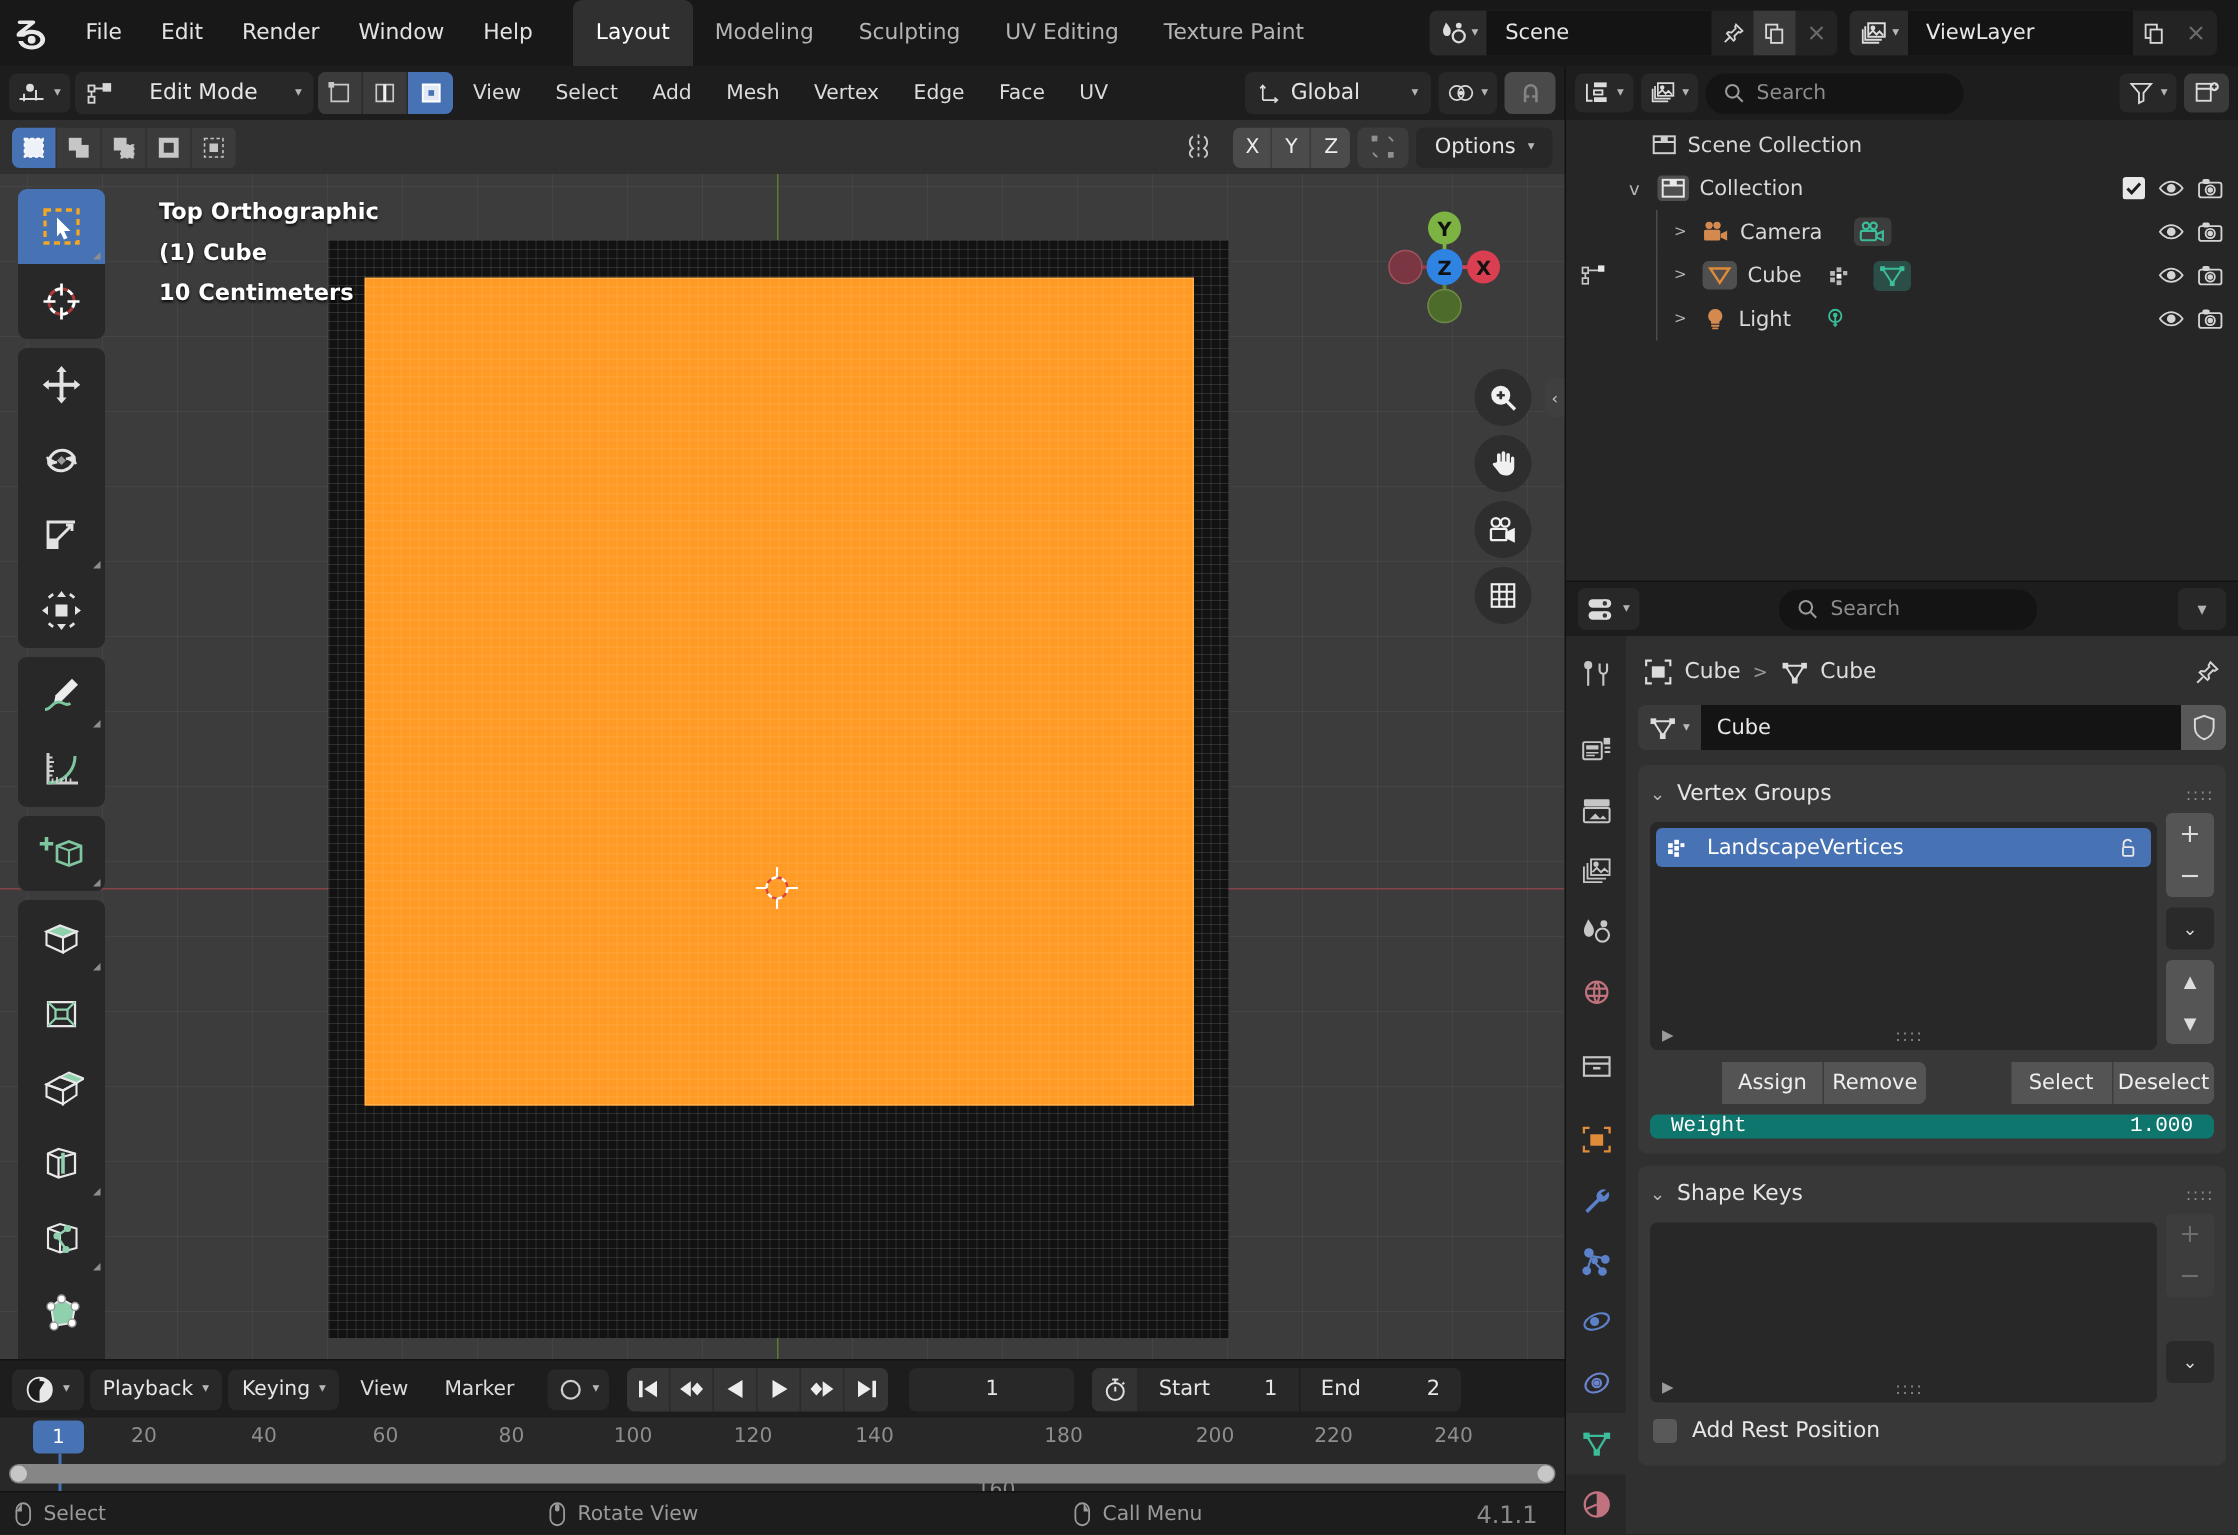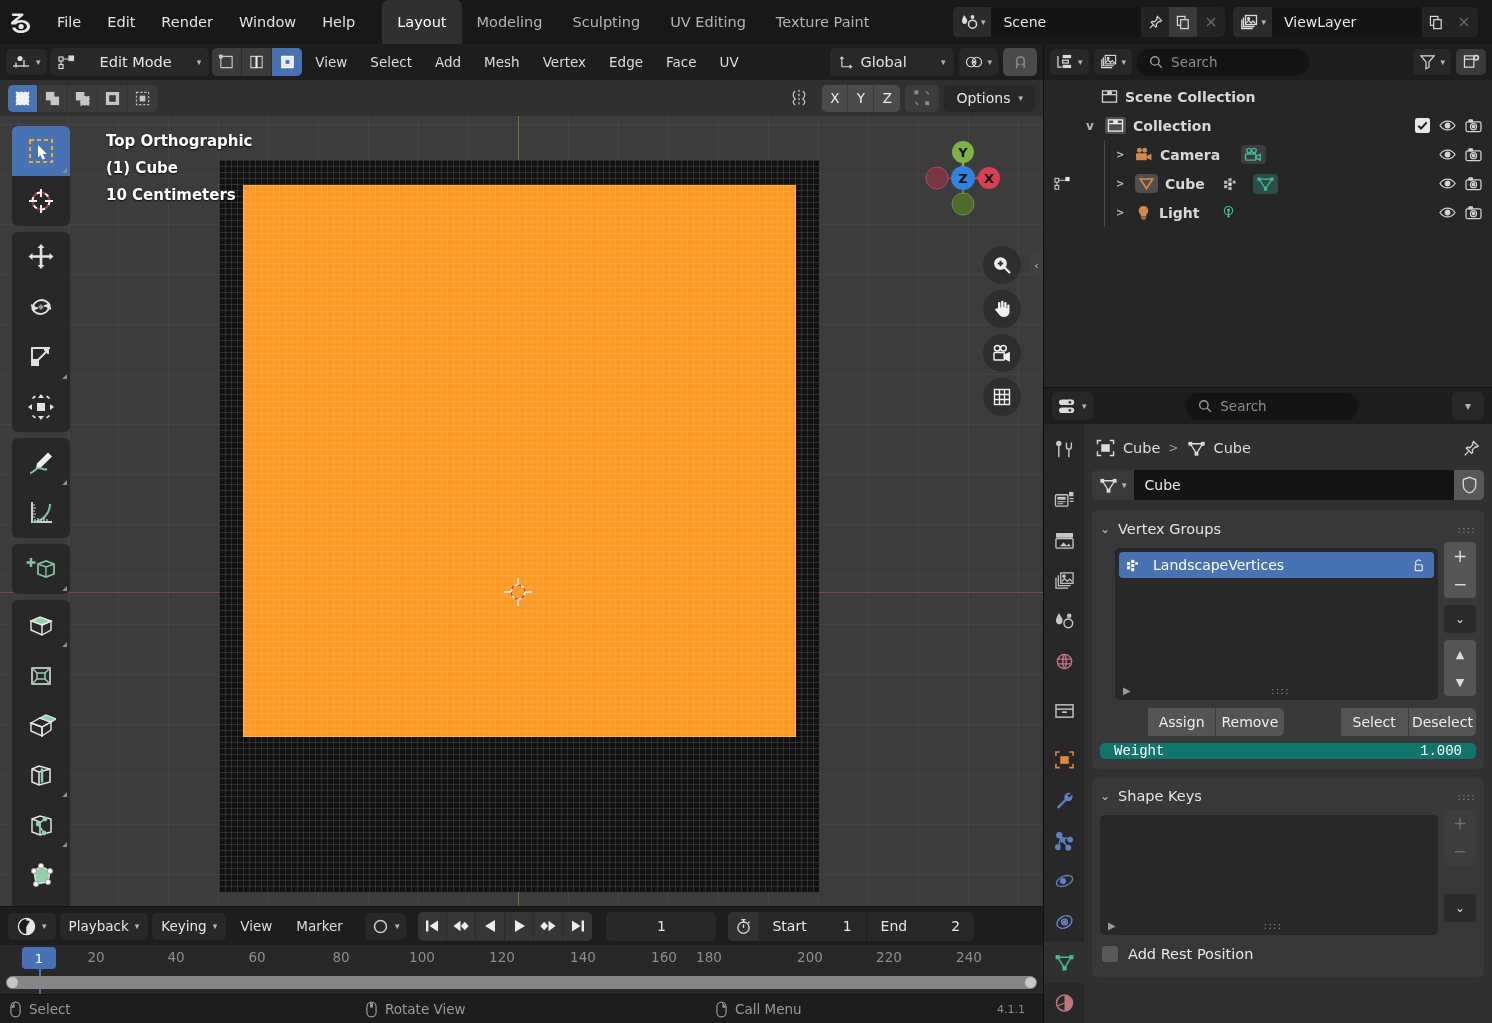--- a/index.html
+++ b/index.html
@@ -104,27 +104,27 @@
   .tick{position:absolute;top:4px;font-size:13.5px;color:#8e8e8e;transform:translateX(-50%);}
   .ph{position:absolute;top:2px;width:34px;height:22px;background:#4772b3;border-radius:4px;display:flex;align-items:center;justify-content:center;font-size:13px;color:#fff;}
   .ph-line{position:absolute;top:24px;bottom:0;width:2px;background:#4772b3;}
   .hscroll{position:absolute;left:6px;right:6px;bottom:5px;height:13px;background:#868686;border-radius:7px;}
   .hscroll::before,.hscroll::after{content:"";position:absolute;top:1px;width:11px;height:11px;border-radius:50%;background:#c6c6c6;}
   .hscroll::before{left:1px;} .hscroll::after{right:1px;}
 
   
   .statusbar{flex:0 0 29px;background:#1d1d1d;border-top:1px solid #131313;display:flex;align-items:center;padding:0 10px;gap:0;}
   .st-item{display:flex;align-items:center;gap:8px;color:#9a9a9a;font-size:13.5px;}
-  .st-ver{margin-left:auto;color:#8a8a8a;font-size:11px;padding-right:8px;text-align:right;}
+  .st-ver{margin-left:auto;color:#8a8a8a;font-size:16px;padding-right:8px;text-align:right;}
 
   
   .outliner{height:343px;background:#262626;display:flex;flex-direction:column;flex:0 0 343px;}
   .ol-header{height:36px;background:#1d1d1d;display:flex;align-items:center;padding:0 6px;gap:5px;flex:0 0 36px;}
   .search-box{display:flex;align-items:center;gap:8px;height:27px;background:#141414;border-radius:13px;padding:0 12px;width:172px;color:#8c8c8c;font-size:13.5px;}
-  .ol-body{flex:1;overflow:hidden;padding-top:2px;font-weight:bold;}
+  .ol-body{flex:1;overflow:hidden;padding-top:2px;}
   .ol-row{height:29px;display:flex;align-items:center;padding-left:38px;gap:7px;font-size:14px;color:#d8d8d8;position:relative;}
   .ol-row.indent1{padding-left:52px;}
   .ol-row.indent2{padding-left:72px;}
   .ol-row-ctrls{margin-left:auto;display:flex;align-items:center;gap:9px;padding-right:10px;}
   .tri{width:12px;display:inline-block;color:#b6b6b6;font-size:10px;}
   .ol-vline{position:absolute;left:60px;top:0;bottom:0;width:1px;background:#4a4a4a;}
   .chk{width:15px;height:15px;display:flex;align-items:center;justify-content:center;}
 
   
   .props{flex:1 1 auto;background:#303030;display:flex;flex-direction:column;border-top:1px solid #131313;min-height:0;}
@@ -698,21 +698,21 @@
         </div>
 
         <div class="tl-ruler">
           <div class="tick" style="left:96px;">20</div>
           <div class="tick" style="left:176px;">40</div>
           <div class="tick" style="left:257px;">60</div>
           <div class="tick" style="left:341px;">80</div>
           <div class="tick" style="left:422px;">100</div>
           <div class="tick" style="left:502px;">120</div>
           <div class="tick" style="left:583px;">140</div>
-          <div class="tick" style="left:664px;">160</div>
+          <div class="tick" style="left:664px;margin-top:36px;">160</div>
           <div class="tick" style="left:709px;text-align:right;">180</div>
           <div class="tick" style="left:810px;">200</div>
           <div class="tick" style="left:889px;">220</div>
           <div class="tick" style="left:969px;">240</div>
           <div class="ph-line" style="left:39px;"></div>
           <div class="ph" style="left:22px;">1</div>
           <div class="hscroll"></div>
         </div>
       </div>
 
@@ -1153,21 +1153,21 @@
             </div>
 
             <div class="panel">
               <div class="panel-hd">
                 <span class="chev" style="font-size:12px;">⌄</span>
                 <span>Vertex Groups</span>
                 <span class="grip">::::</span>
               </div>
 
               <div class="row-flex">
-                <div class="listbox" style="flex:1;margin-left:15px;">
+                <div class="listbox" style="flex:1;">
                   <div class="list-item sel">
                     <span>
                       <svg width="17" height="15" viewBox="0 0 18 16" fill="#ffffff">
                           <rect x="0" y="4.4" width="3.3" height="3.3"></rect>
                           <rect x="0" y="8.8" width="3.3" height="3.3"></rect>
                           <rect x="4.4" y="2" width="3.3" height="3.3"></rect>
                           <rect x="4.4" y="6.4" width="3.3" height="3.3"></rect>
                           <rect x="4.4" y="10.8" width="3.3" height="3.3"></rect>
                           <rect x="8.8" y="4.4" width="2.8" height="2.8"></rect>
                         </svg>

